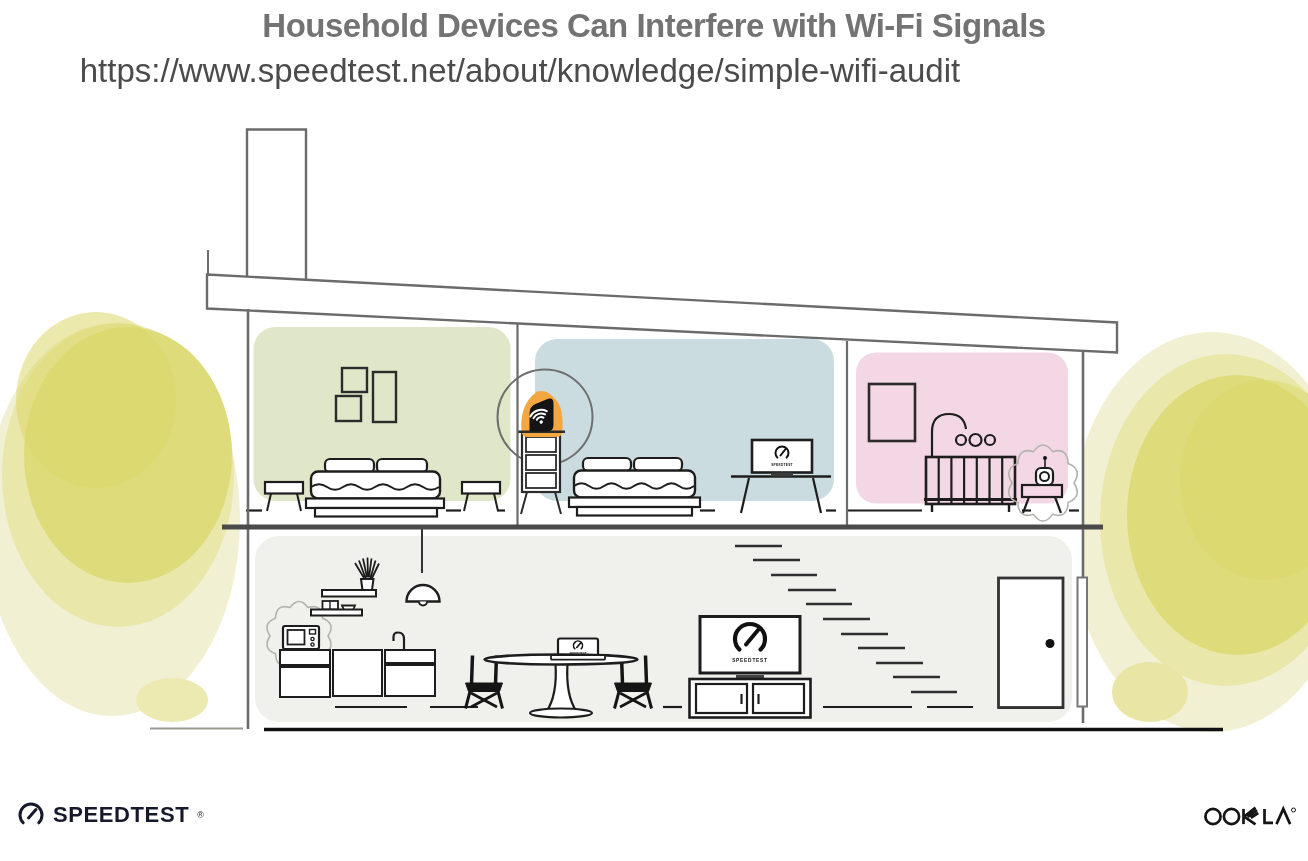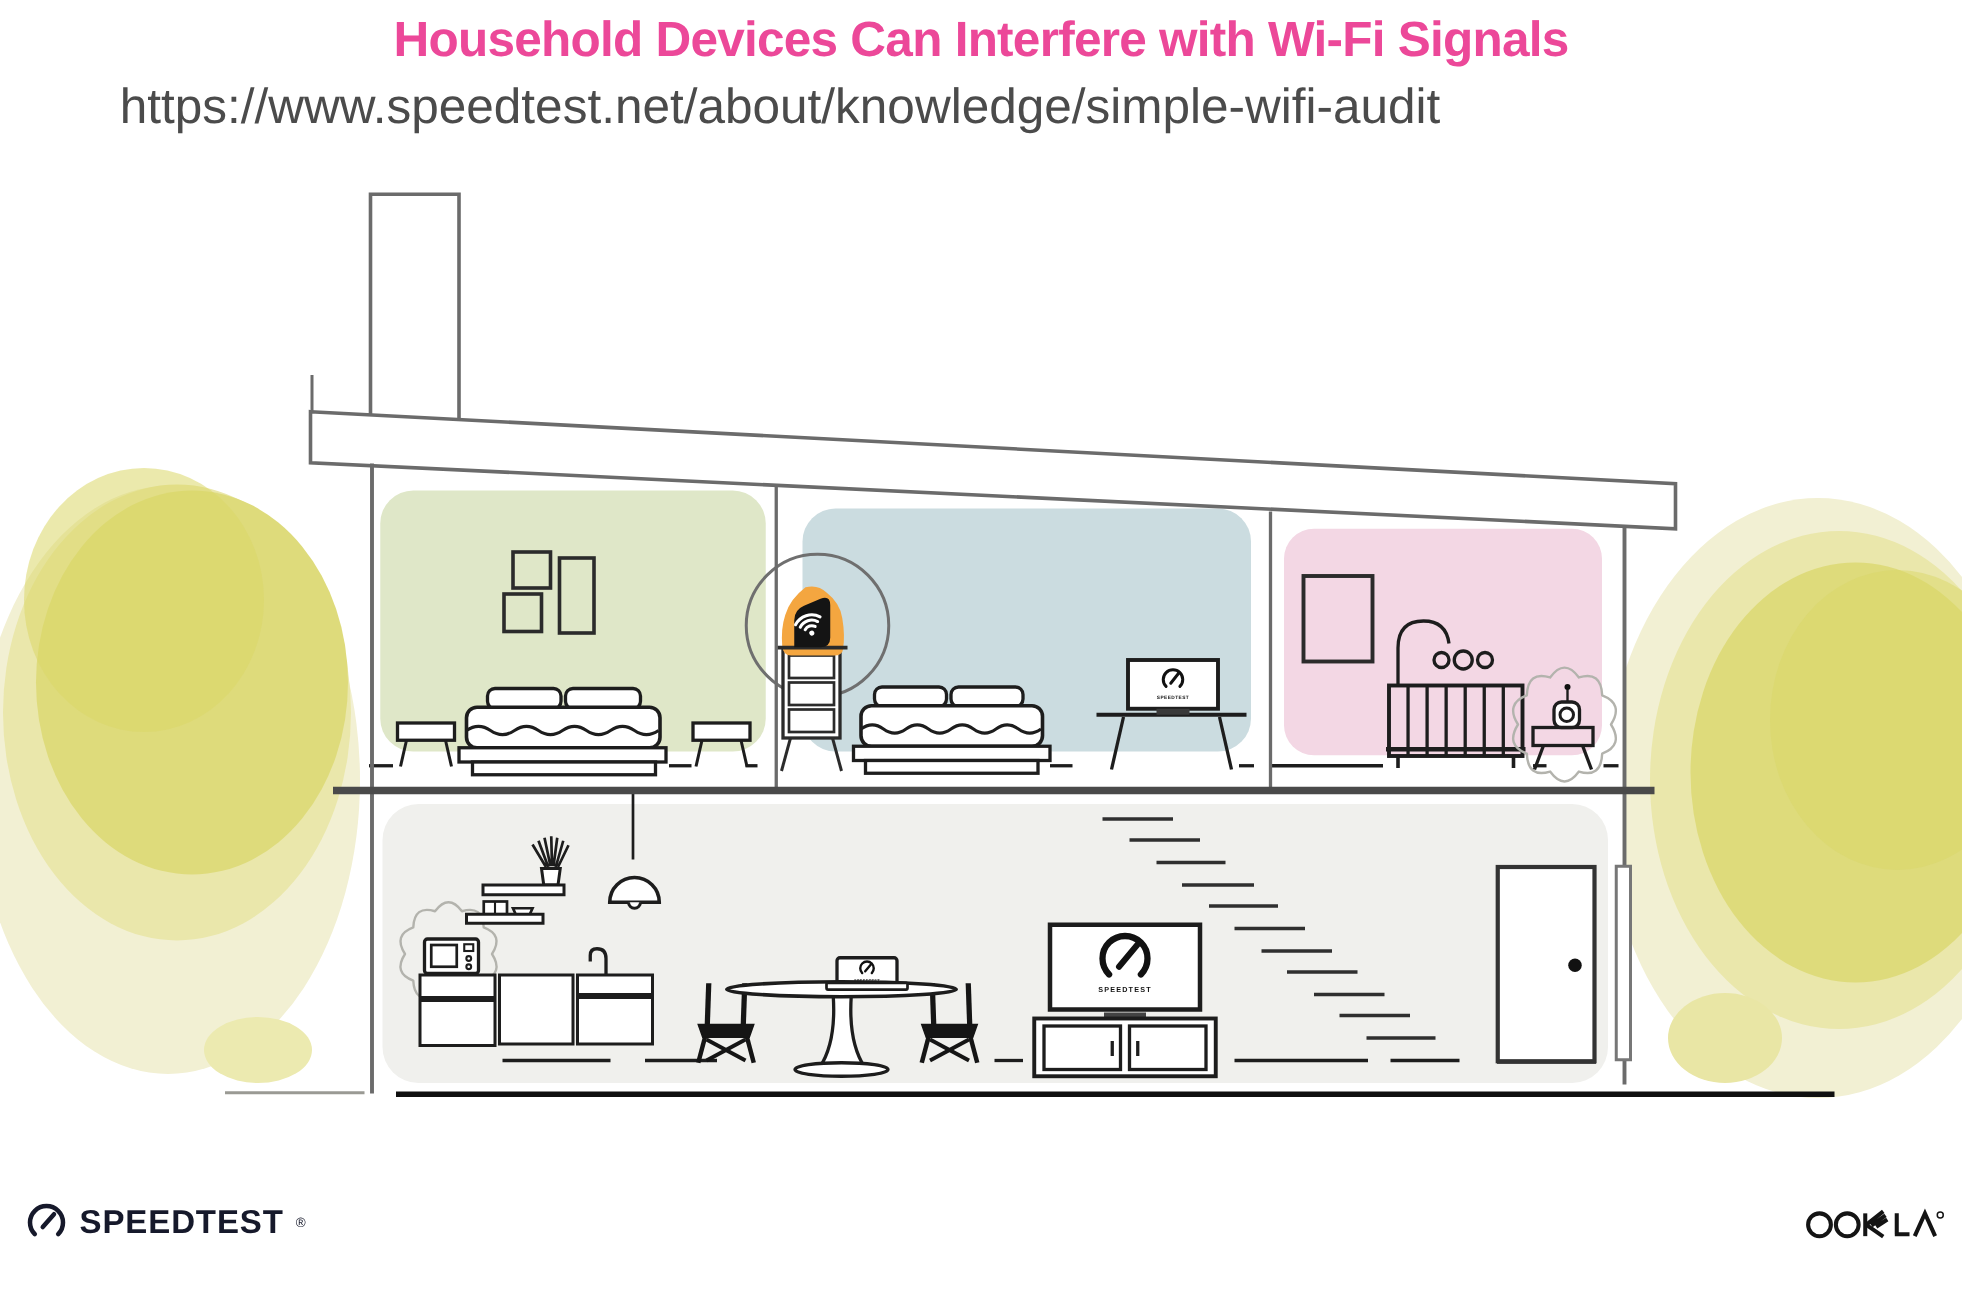--- a/index.html
+++ b/index.html
@@ -2,21 +2,21 @@
 <html><head>
 <meta charset="utf-8">
 <style>
   html,body{margin:0;padding:0;}
   body{
     width:1308px;height:861px;position:relative;overflow:hidden;
     background:#ffffff;font-family:"Liberation Sans",sans-serif;
   }
   .title{
     position:absolute;top:6px;left:0;width:1308px;text-align:center;
-    font-size:33px;font-weight:700;letter-spacing:-0.5px;color:#ec4899;
+    font-size:33px;font-weight:700;letter-spacing:-0.5px;color:#737373;
     line-height:40px;
   }
   .url{
     position:absolute;top:50px;left:0;width:1040px;text-align:center;
     font-size:33px;font-weight:400;letter-spacing:0px;color:#4b4b4b;
     line-height:42px;
   }
   .scene{position:absolute;left:0;top:0;width:1308px;height:861px;}
   .footer-left{
     position:absolute;left:16px;top:800px;display:flex;align-items:center;gap:7px;

